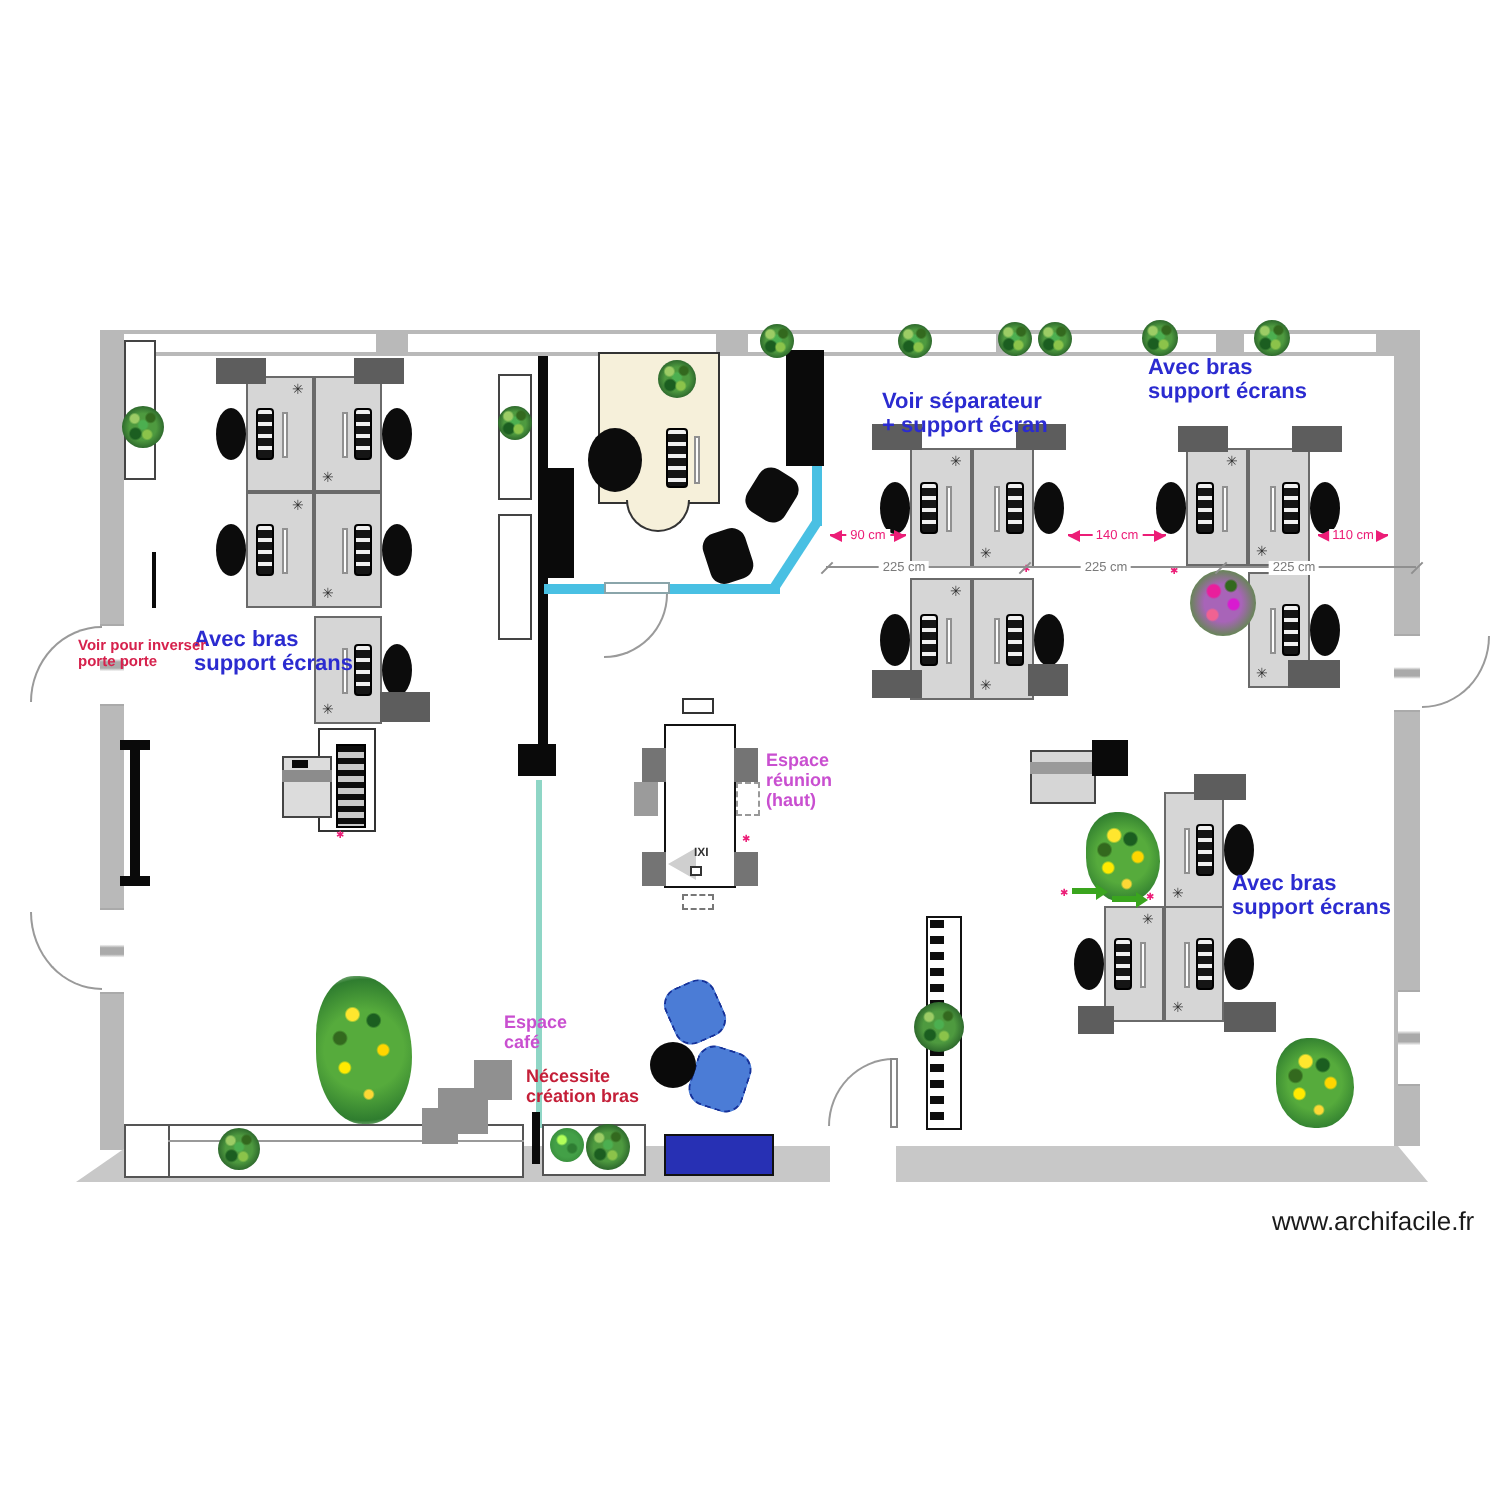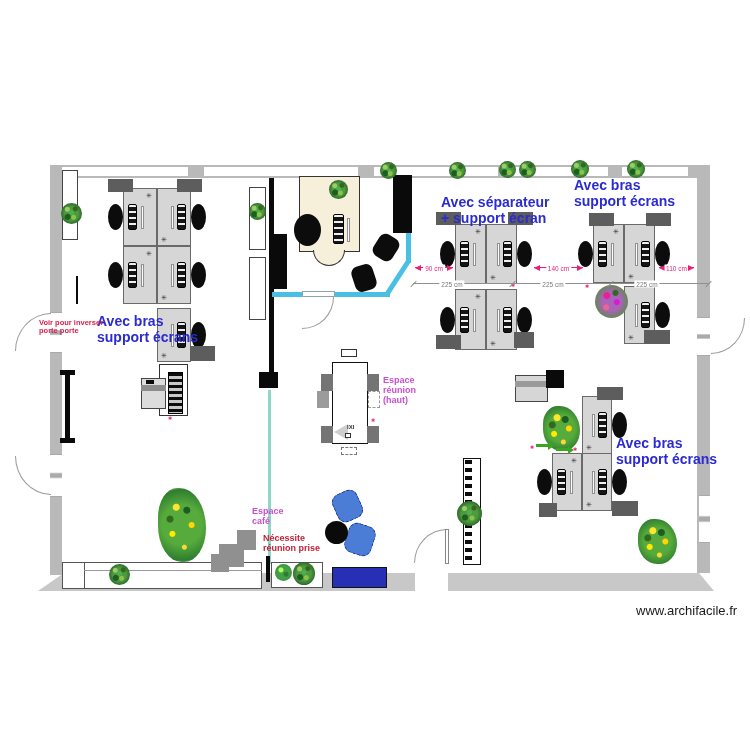--- a/index.html
+++ b/index.html
@@ -49,21 +49,21 @@
       radial-gradient(circle at 25% 42%,#33691e 0 3px,transparent 4px),
       radial-gradient(circle,#56ab3c 0 45%,#2f7d2f 80%,transparent 98%);}
   .plant-pink{background:
       radial-gradient(circle at 36% 32%,#e91e9c 0 3px,transparent 4px),
       radial-gradient(circle at 66% 52%,#d81bd0 0 2.5px,transparent 3.5px),
       radial-gradient(circle at 34% 68%,#f06292 0 2.5px,transparent 3.5px),
       radial-gradient(circle at 62% 24%,#33691e 0 2.5px,transparent 3.5px),
       radial-gradient(circle,#a864b8 0 40%,#5e8a4a 75%,#3f6b39 100%);}
   
   .lab{position:absolute;white-space:pre-line;line-height:1.12;font-weight:bold;}
-  .lab-blue{color:var(--blue,#2b2bd0);font-size:14px;}
+  .lab-blue{color:var(--blue,#2b2bd0);font-size:11px;}
   .lab-magenta{color:var(--magenta,#c94fd0);font-size:9px;}
   .lab-red{color:var(--red,#c41f38);font-size:9px;}
   .lab-red-small{color:var(--red-small,#d6224d);font-size:7.5px;}
   .watermark{position:absolute;font-size:13px;color:#1a1a1a;}
   .dim-pink{position:absolute;height:0;border-top:1px solid var(--dim-pink,#ec1d77);}
   .dim-pink::before{content:'';position:absolute;left:0;top:-3.5px;border-style:solid;
     border-width:3px 6px 3px 0;border-color:transparent var(--dim-pink,#ec1d77) transparent transparent;}
   .dim-pink::after{content:'';position:absolute;right:0;top:-3.5px;border-style:solid;
     border-width:3px 0 3px 6px;border-color:transparent transparent transparent var(--dim-pink,#ec1d77);}
   .dim-pink span{position:absolute;left:50%;top:-0.5px;transform:translate(-50%,-50%);
@@ -306,35 +306,35 @@
       <div class="garrow" style="left: 536px; top: 444px; width: 12px; height: 3px;"></div>
       <div class="garrow" style="left: 556px; top: 448px; width: 12px; height: 3px;"></div>
       <div class="spark" style="left: 530px; top: 445px;">✱</div>
       <div class="spark" style="left: 573px; top: 447px;">✱</div>
       <div class="spark" style="left: 511px; top: 283px;">✱</div>
       <div class="spark" style="left: 585px; top: 284px;">✱</div>
       <div class="spark" style="left: 371px; top: 418px;">✱</div>
       <div class="spark" style="left: 168px; top: 416px;">✱</div>
       <div class="lab lab-blue" style="left: 97px; top: 314px;">Avec bras
 support écrans</div>
-      <div class="lab lab-blue" style="left: 441px; top: 195px;">Avec séparateur
+      <div class="lab lab-blue" style="left: 441px; top: 195px;">Voir séparateur
 + support écran</div>
       <div class="lab lab-blue" style="left: 574px; top: 178px;">Avec bras
 support écrans</div>
       <div class="lab lab-blue" style="left: 616px; top: 436px;">Avec bras
 support écrans</div>
       <div class="lab lab-red-small" style="left: 39px; top: 319px;">Voir pour inverser
 porte porte</div>
       <div class="lab lab-magenta" style="left: 383px; top: 375px;">Espace
 réunion
 (haut)</div>
       <div class="lab lab-magenta" style="left: 252px; top: 506px;">Espace
 café</div>
       <div class="lab lab-red" style="left: 263px; top: 533px;">Nécessite
-réunion prise</div>
+création bras</div>
       <div class="dim-pink" style="left: 415px; top: 267px; width: 38px; height: 0px;">
         <span>90 cm</span>
       </div>
       <div class="dim-pink" style="left: 534px; top: 267px; width: 49px; height: 0px;">
         <span>140 cm</span>
       </div>
       <div class="dim-pink" style="left: 659px; top: 267px; width: 35px; height: 0px;">
         <span>110 cm</span>
       </div>
       <div class="dim-gray" style="left: 413px; top: 283px; width: 295px; height: 0px;">

